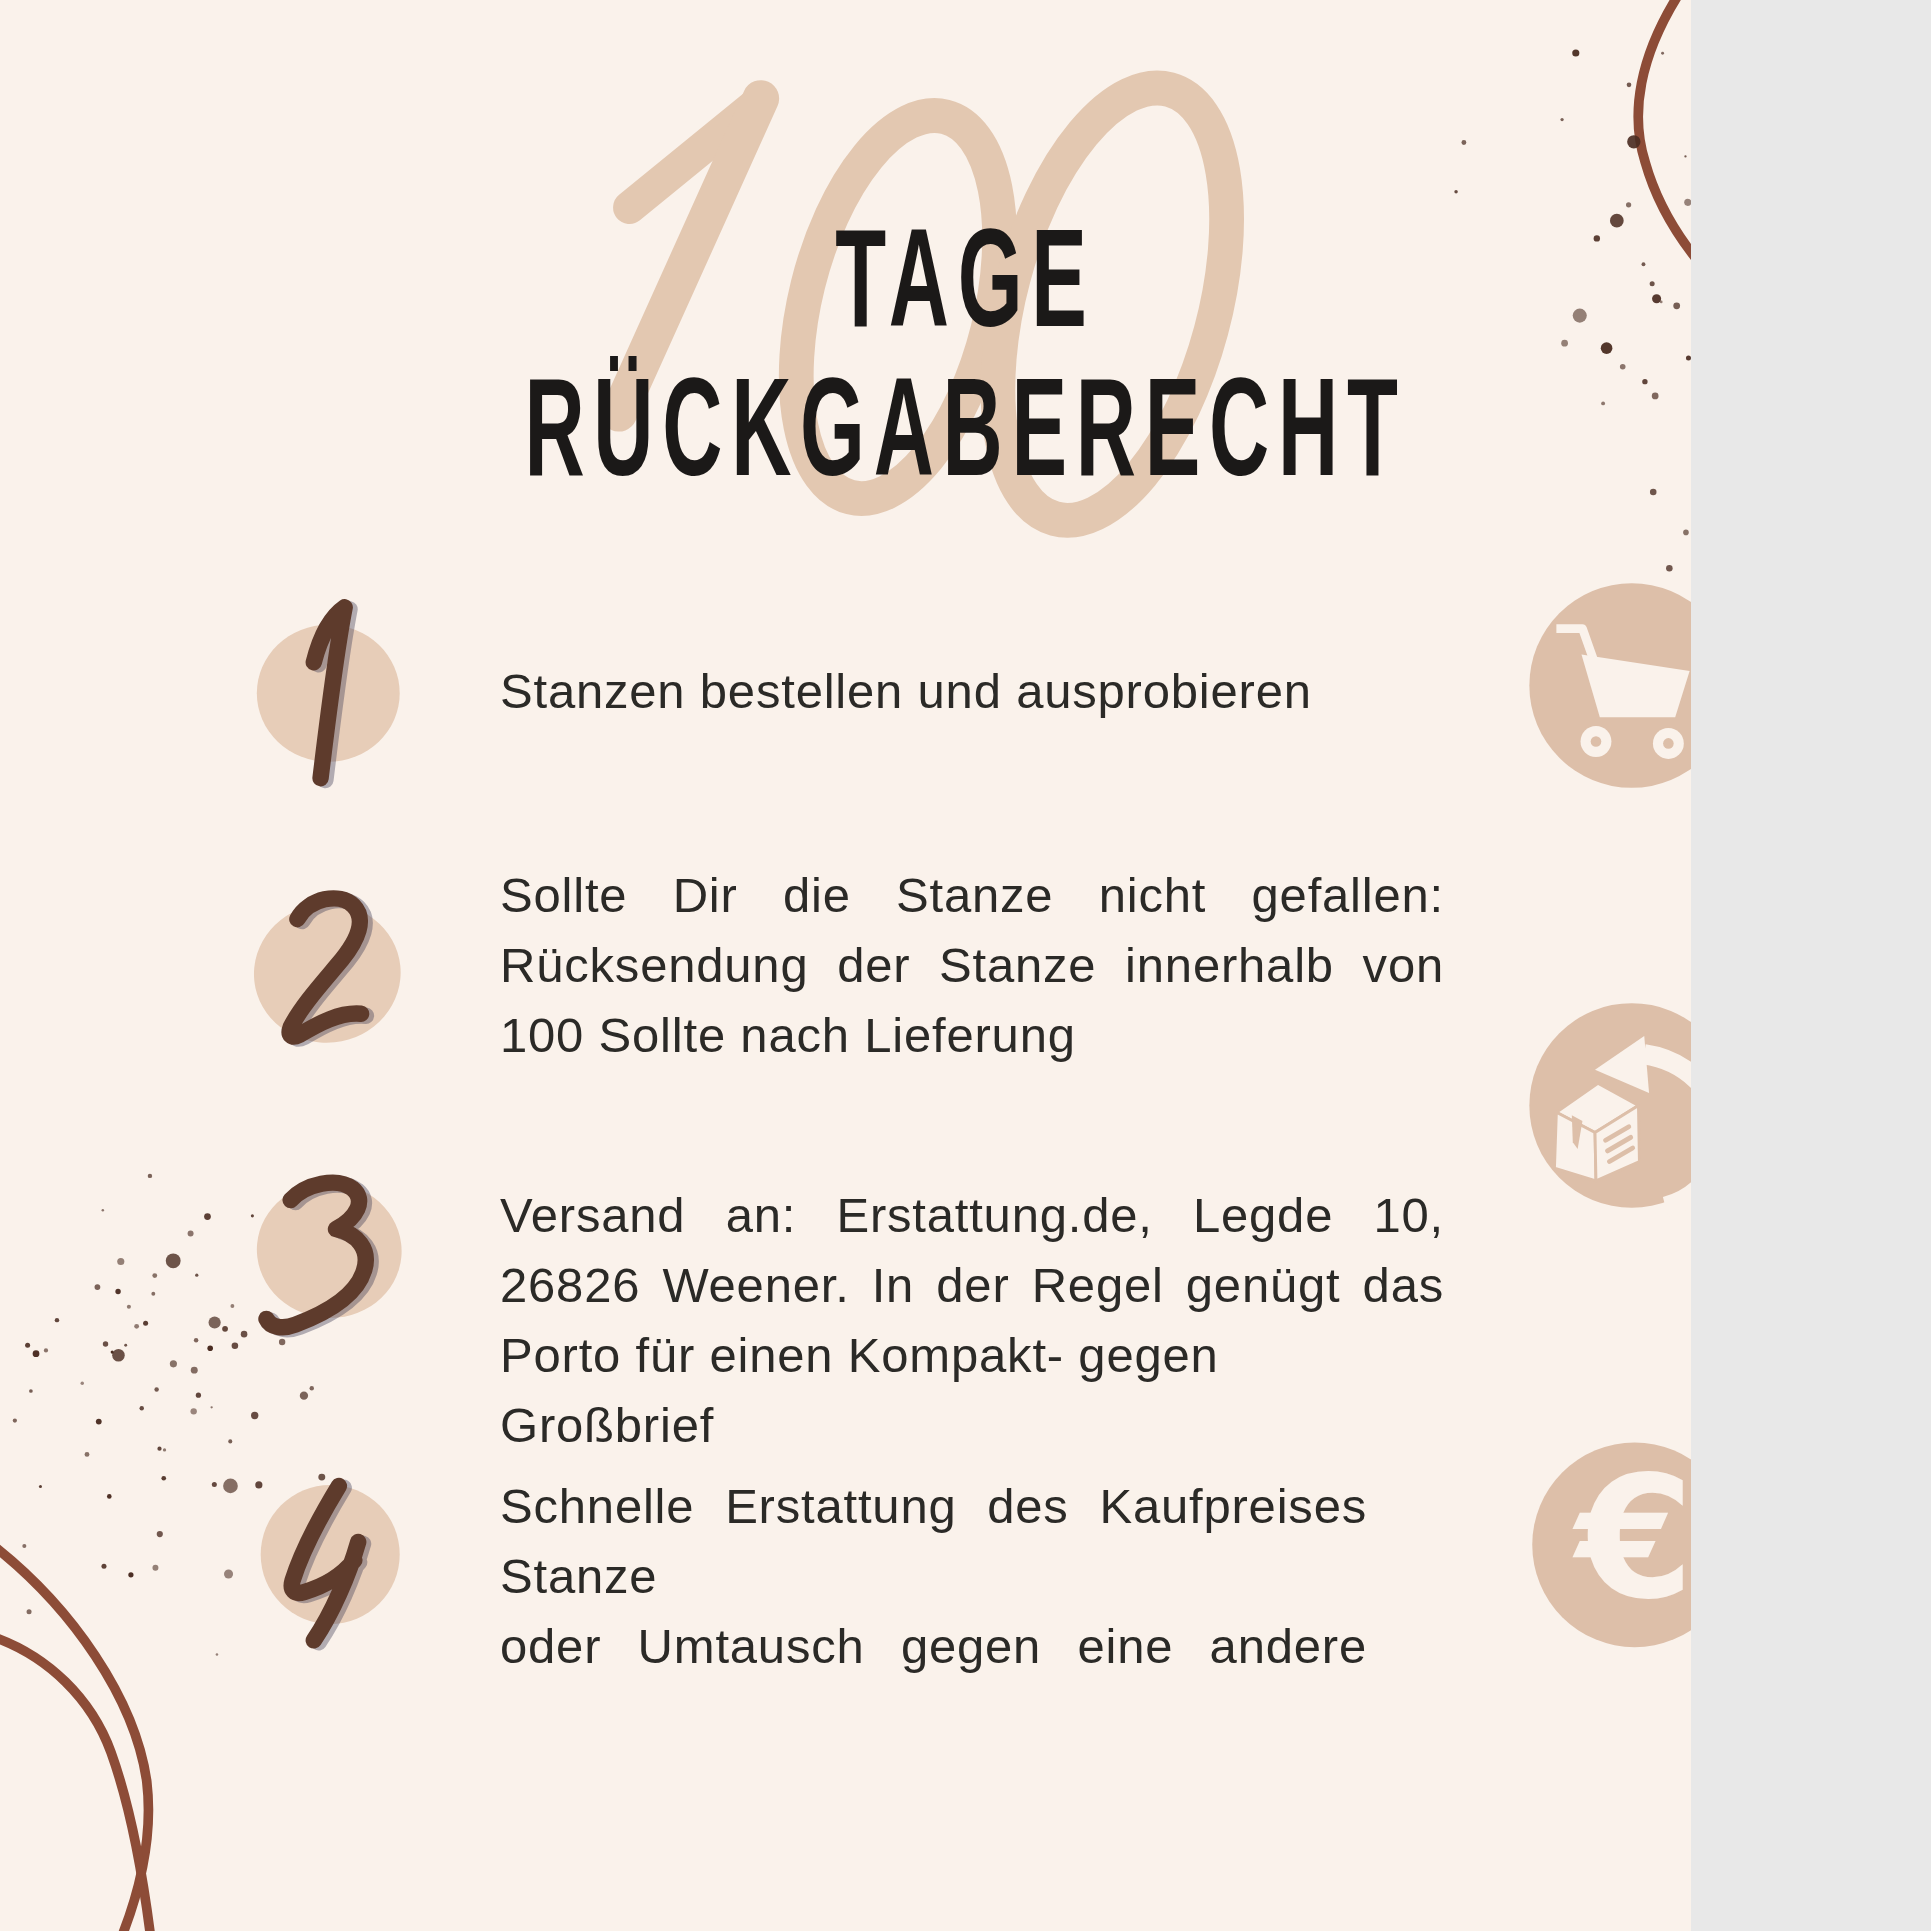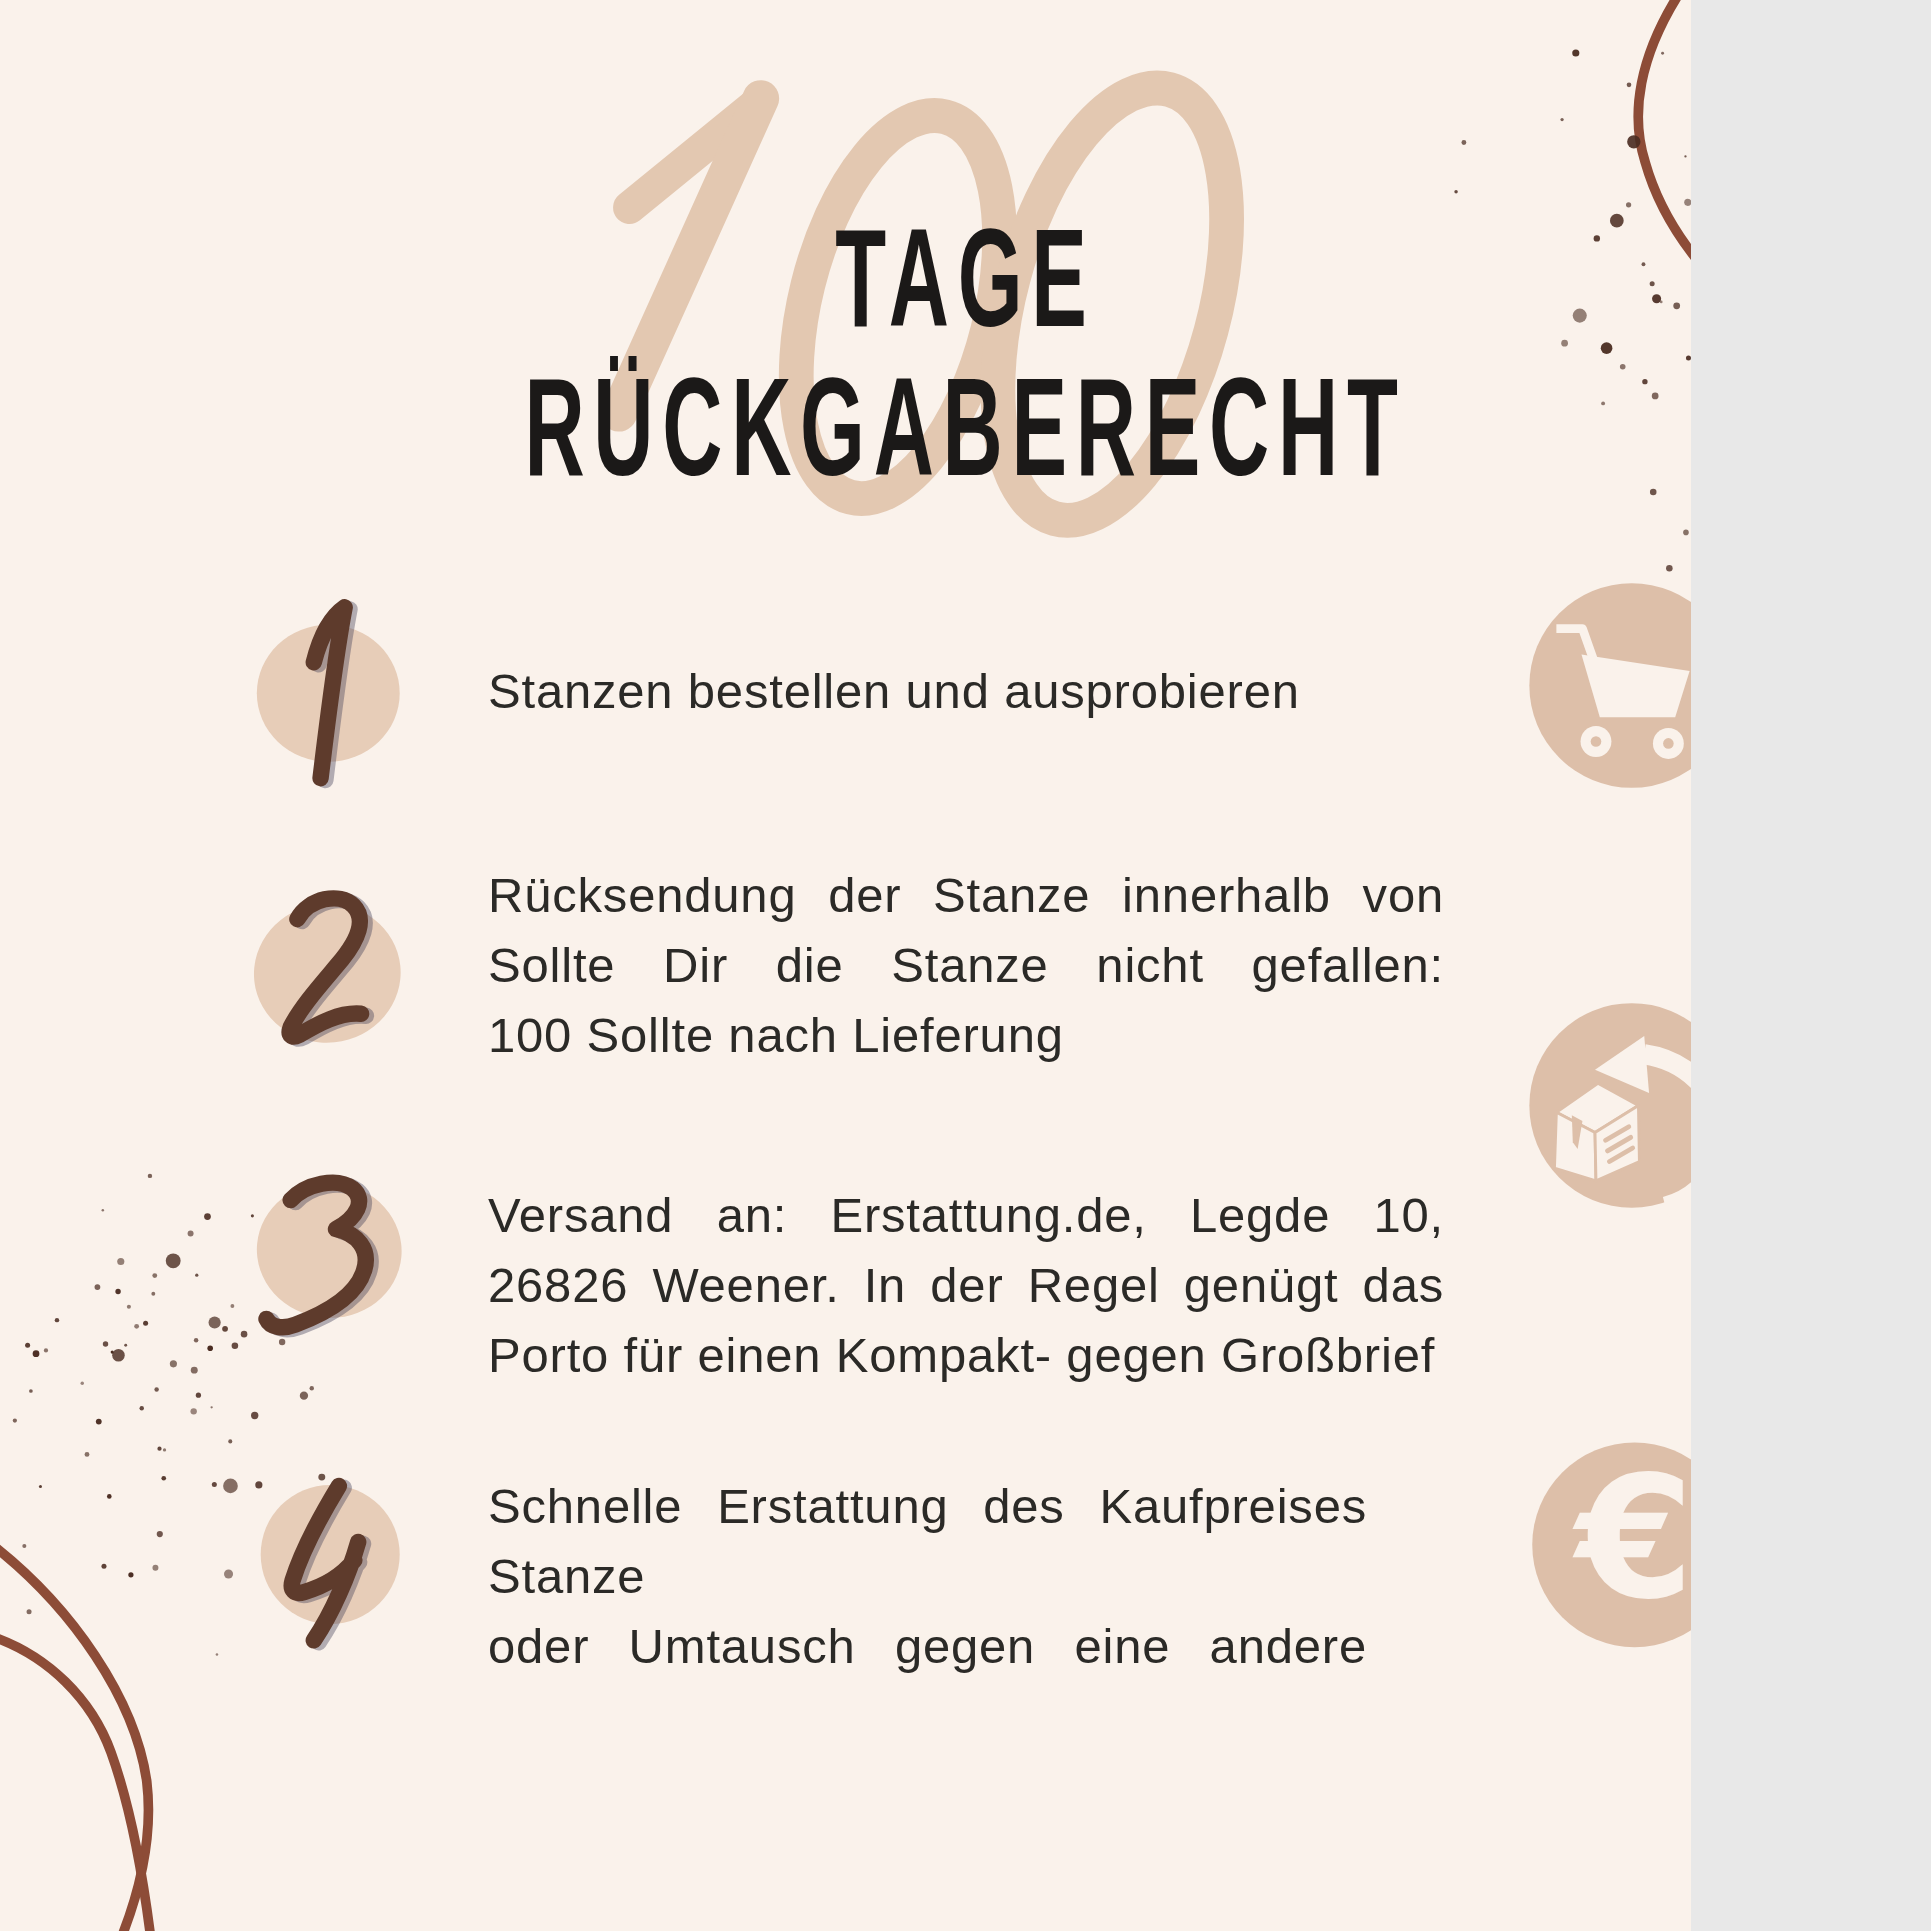--- a/index.html
+++ b/index.html
@@ -14,21 +14,21 @@
     font-weight:bold;font-size:139px;line-height:1;letter-spacing:14.5px;
     color:var(--title,#1b1918);transform:scaleX(0.60);z-index:3;white-space:nowrap;
   }
   #title1{top:208px;}
   #title2{top:357px;}
   .step-text{
     position:absolute;left:488px;z-index:3;
     font-size:49px;line-height:70px;letter-spacing:0.8px;
     color:var(--text,#2b2a27);
   }
-  .step-line{height:70px;}
+  .step-line{height:70px;margin-left:12px;}
   .step-line.just{text-align:justify;text-align-last:justify;}
   #euro-badge{
     position:absolute;left:1635px;top:1545px;transform:translate(-50%,-54%);
     z-index:3;color:var(--iconwhite,#faf2eb);
     font-family:"DejaVu Sans",sans-serif;font-weight:bold;font-size:170px;line-height:1;
   }
 </style>
 </head>
 <body>
 
@@ -261,22 +261,22 @@
     <circle cx="1693" cy="1600" r="106" fill="var(--circle,#ddbfa9)"></circle>
   </svg>
 
   <div id="title1" class="title-line">TAGE</div>
   <div id="title2" class="title-line">RÜCKGABERECHT</div>
 
   <div class="step-text" style="top:656px;width:941px;">
       <div class="step-line">Stanzen bestellen und ausprobieren</div>
     </div>
   <div class="step-text" style="top:860px;width:956px;">
+      <div class="step-line just">Sollte Dir die Stanze nicht gefallen:</div>
       <div class="step-line just">Rücksendung der Stanze innerhalb von</div>
-      <div class="step-line just">Sollte Dir die Stanze nicht gefallen:</div>
       <div class="step-line">100 Sollte nach Lieferung</div>
     </div>
   <div class="step-text" style="top:1180px;width:956px;">
       <div class="step-line just">Versand an: Erstattung.de, Legde 10,</div>
       <div class="step-line just">26826 Weener. In der Regel genügt das</div>
       <div class="step-line">Porto für einen Kompakt- gegen Großbrief</div>
     </div>
   <div class="step-text" style="top:1471px;width:879px;">
       <div class="step-line just">Schnelle Erstattung des Kaufpreises</div>
       <div class="step-line">Stanze</div>

